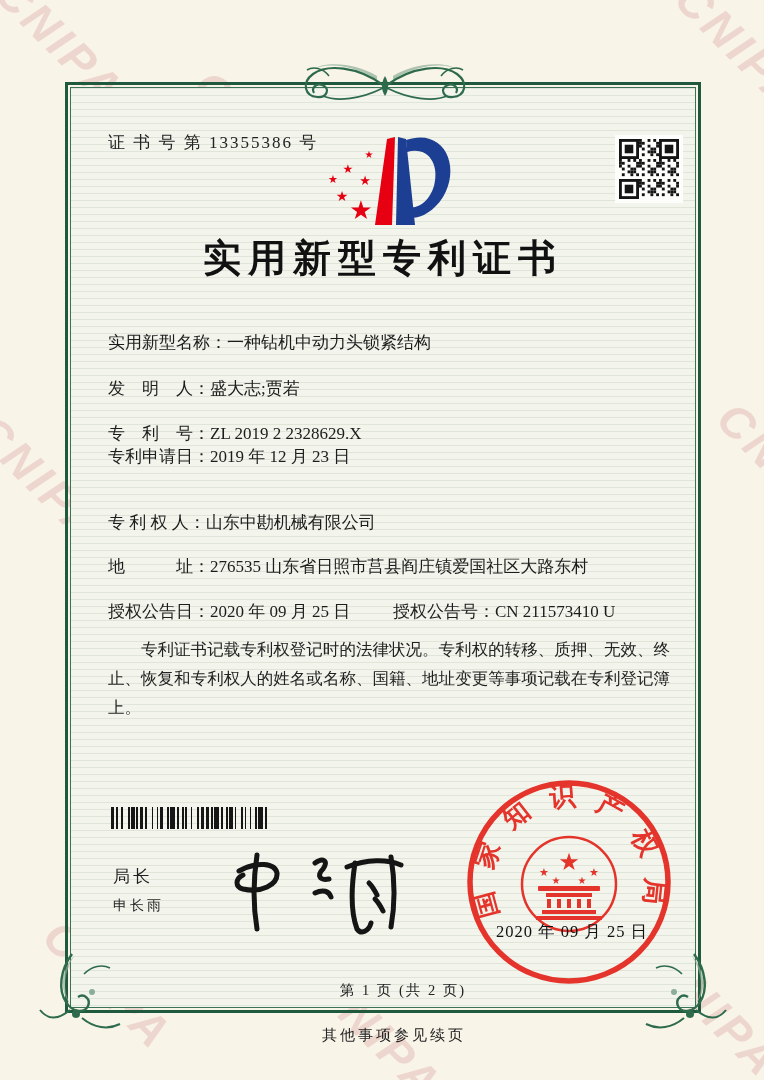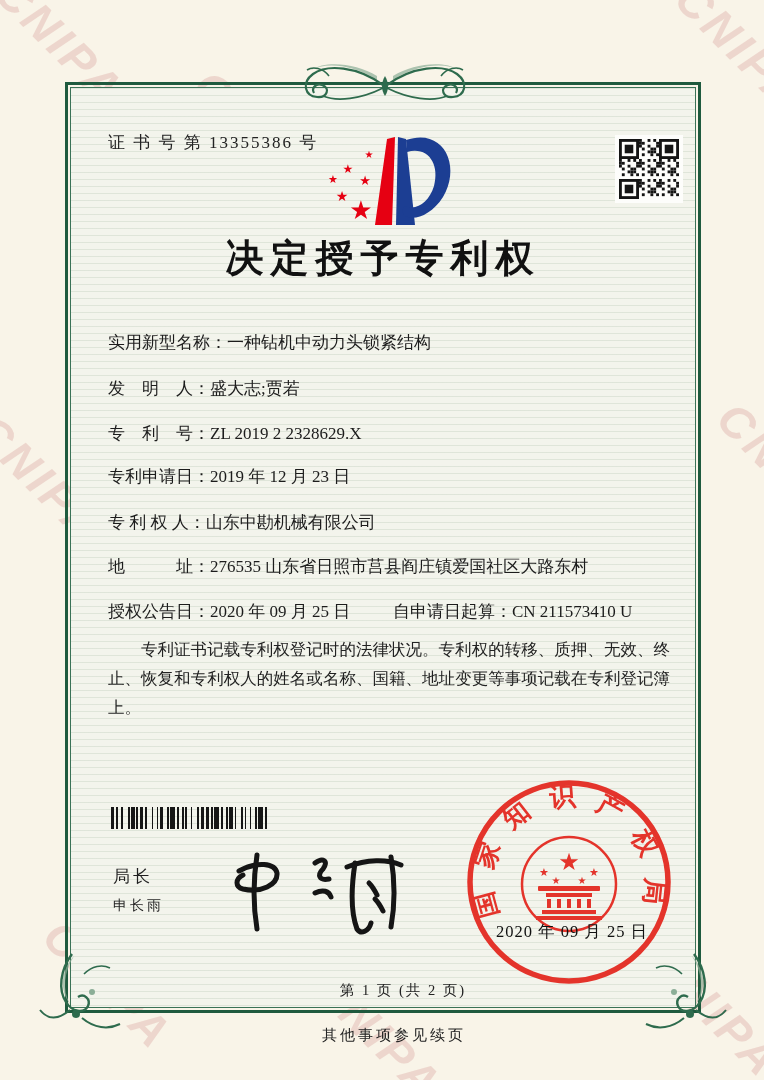--- a/index.html
+++ b/index.html
@@ -241,44 +241,44 @@
           <rect x="1" y="1" width="5" height="5" fill="#fdfdfb"></rect>
           <rect x="2" y="2" width="3" height="3" fill="#141414"></rect>
           <rect x="14" y="0" width="7" height="7" fill="#141414"></rect>
           <rect x="15" y="1" width="5" height="5" fill="#fdfdfb"></rect>
           <rect x="16" y="2" width="3" height="3" fill="#141414"></rect>
           <rect x="0" y="14" width="7" height="7" fill="#141414"></rect>
           <rect x="1" y="15" width="5" height="5" fill="#fdfdfb"></rect>
           <rect x="2" y="16" width="3" height="3" fill="#141414"></rect>
         </svg>
 
-      <h1 class="cert-title">决定授予专利权</h1>
+      <h1 class="cert-title">实用新型专利证书</h1>
 
       <div class="row" style="top:246px">
         <span class="lbl">实用新型名称：</span><span class="val">一种钻机中动力头锁紧结构</span>
       </div>
       <div class="row" style="top:292px">
         <span class="lbl">发　明　人：</span><span class="val">盛大志;贾若</span>
       </div>
       <div class="row" style="top:337px">
         <span class="lbl">专　利　号：</span><span class="val">ZL 2019 2 2328629.X</span>
       </div>
-      <div class="row" style="top:380px">
+      <div class="row" style="top:360px">
         <span class="lbl">专利申请日：</span><span class="val">2019 年 12 月 23 日</span>
       </div>
       <div class="row" style="top:426px">
         <span class="lbl">专 利 权 人：</span><span class="val">山东中勘机械有限公司</span>
       </div>
       <div class="row" style="top:470px">
         <span class="lbl">地　　　址：</span><span class="val">276535 山东省日照市莒县阎庄镇爱国社区大路东村</span>
       </div>
       <div class="row" style="top:515px">
         <span class="lbl">授权公告日：</span><span class="val">2020 年 09 月 25 日</span>
         <span class="second">
-          <span class="lbl">自申请日起算：</span><span class="val">CN 211573410 U</span>
+          <span class="lbl">授权公告号：</span><span class="val">CN 211573410 U</span>
         </span>
       </div>
 
       <div class="paras">
         <p>专利证书记载专利权登记时的法律状况。专利权的转移、质押、无效、终止、恢复和专利权人的姓名或名称、国籍、地址变更等事项记载在专利登记簿上。</p>
       </div>
 
       <div class="barcode" id="barcode">
           <i class="b" style="width: 3.4px;"></i>
           <i class="s" style="width: 1.7px;"></i>

